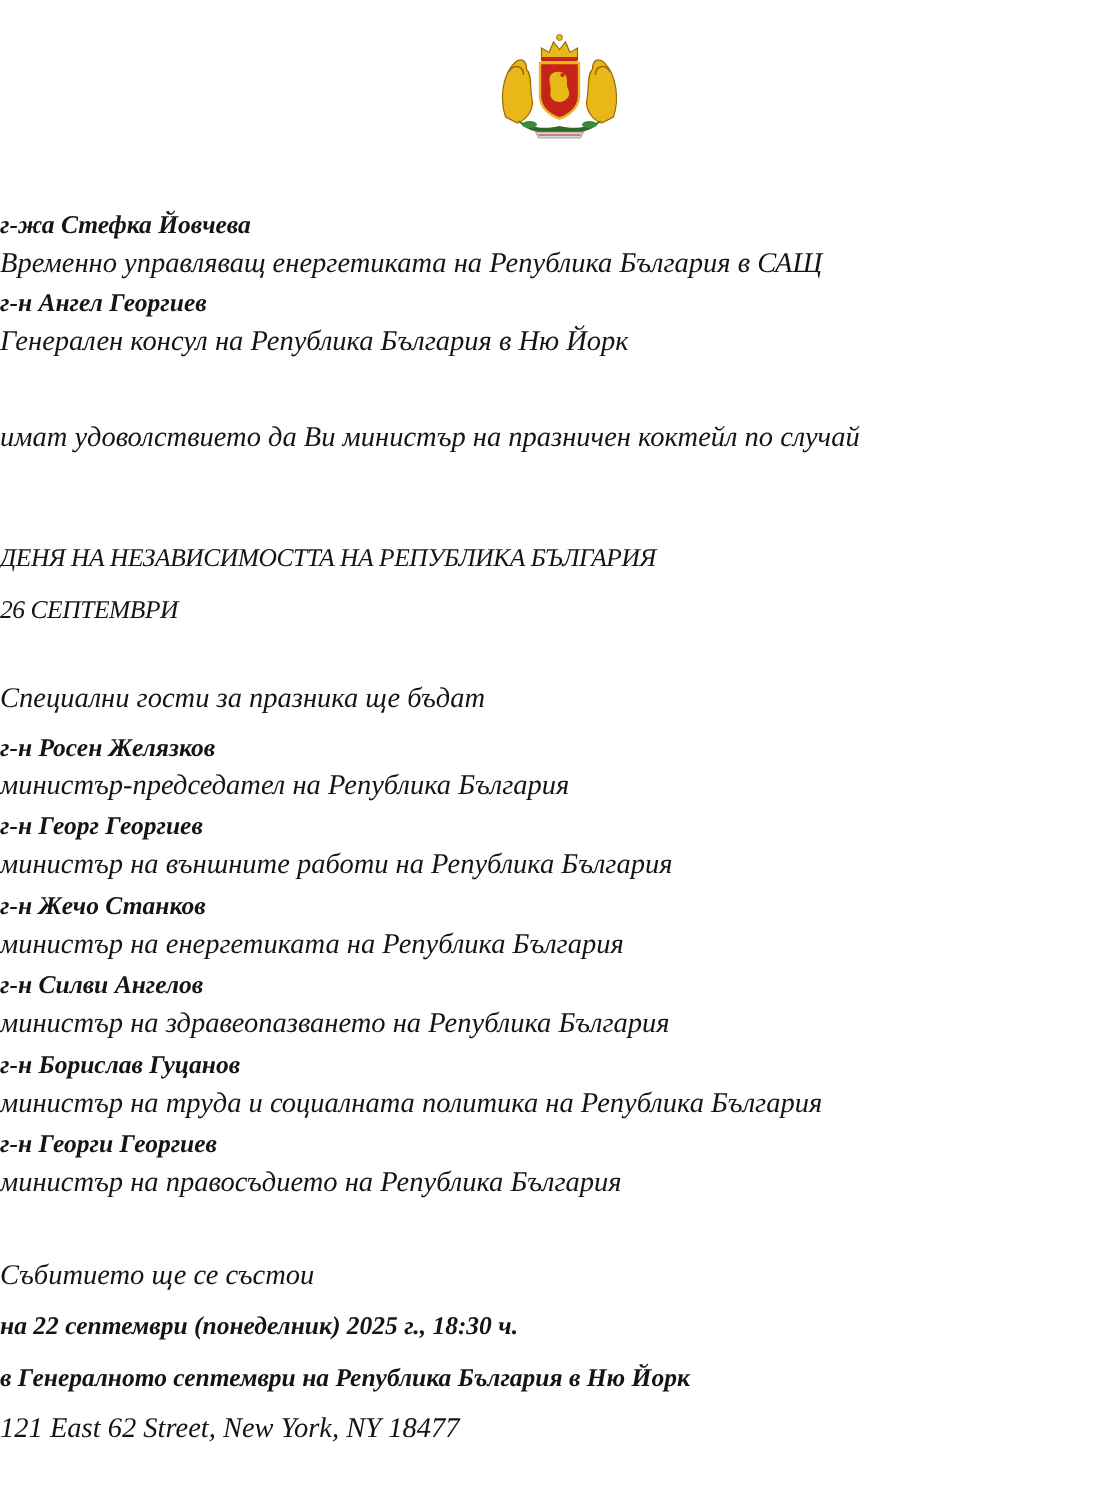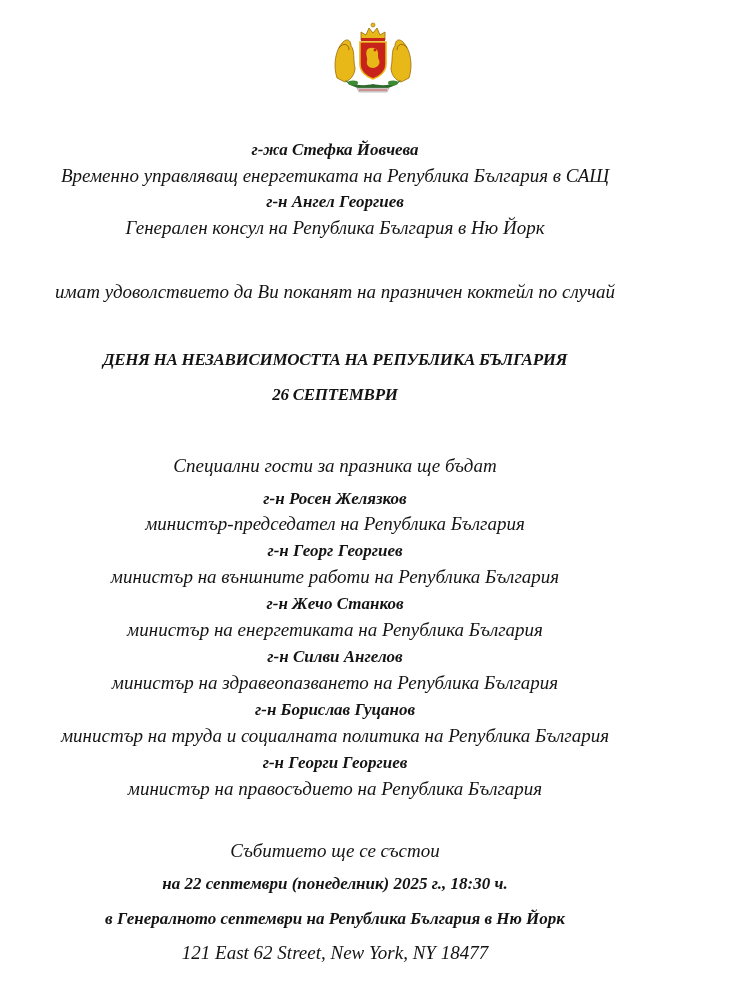--- a/index.html
+++ b/index.html
@@ -20,33 +20,34 @@
       position: absolute;
       left: 331px;
       top: 20px;
       width: 84px;
       height: 74px;
     }
     .line {
       position: absolute;
       left: 0;
       width: 670px;
-      text-align: center;
+      text-align: left;
       white-space: nowrap;
       font-size: 19px;
       line-height: 26px;
     }
     .bold {
       font-weight: bold;
       font-size: 17px;
     }
     .caps {
-      font-weight: bold;
+      font-weight: normal;
       font-size: 17px;
       letter-spacing: -0.3px;
+      margin-top: 12px;
     }
   </style>
 </head>
 <body>
 
 <div>
 
   <svg class="emblem" viewBox="0 0 84 74">
 
     <path d="M6 58 C2 46 4 30 12 22 C16 18 20 20 20 26 C24 30 22 40 24 48 C24 54 20 60 14 62 Z" fill="#e8b718" stroke="#9a6a08" stroke-width="0.8"></path>
@@ -70,21 +71,21 @@
 
     <path d="M26 68 L58 68 L56 72 L28 72 Z" fill="#d9d9d9" stroke="#8a8a8a" stroke-width="0.5"></path>
     <path d="M28 70 L56 70" stroke="#c8231b" stroke-width="0.8"></path>
   </svg>
 
   <div class="line bold" style="top:137px">г-жа Стефка Йовчева</div>
   <div class="line" style="top:163px">Временно управляващ енергетиката на Република България в САЩ</div>
   <div class="line bold" style="top:189px">г-н Ангел Георгиев</div>
   <div class="line" style="top:215px">Генерален консул на Република България в Ню Йорк</div>
 
-  <div class="line" style="top:279px">имат удоволствието да Ви поканят на празничен коктейл по случай</div>
+  <div class="line" style="top:279px">имат удоволствието да Ви министър на празничен коктейл по случай</div>
 
   <div class="line caps" style="top:347px">ДЕНЯ НА НЕЗАВИСИМОСТТА НА РЕПУБЛИКА БЪЛГАРИЯ</div>
   <div class="line caps" style="top:382px">26 СЕПТЕМВРИ</div>
 
   <div class="line" style="top:453px">Специални гости за празника ще бъдат</div>
 
   <div class="line bold" style="top:486px">г-н Росен Желязков</div>
   <div class="line" style="top:511px">министър-председател на Република България</div>
 
   <div class="line bold" style="top:538px">г-н Георг Георгиев</div>

